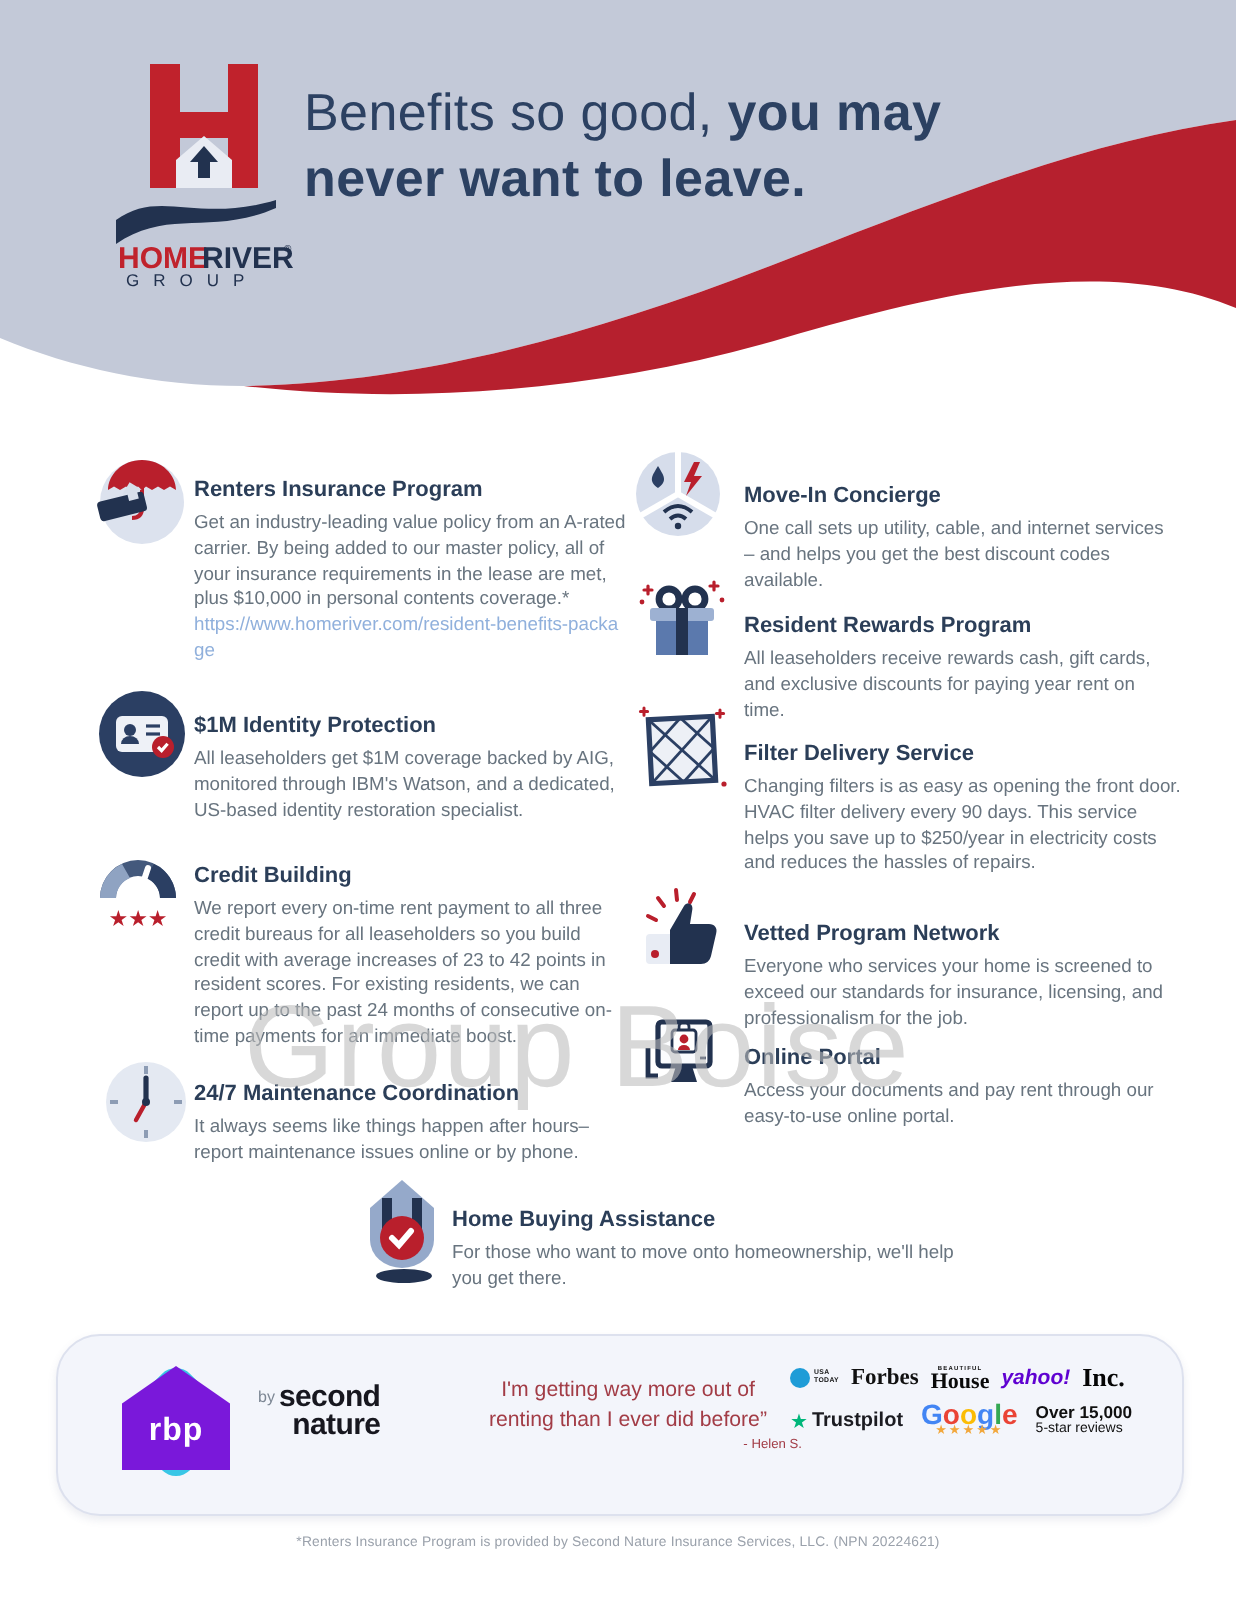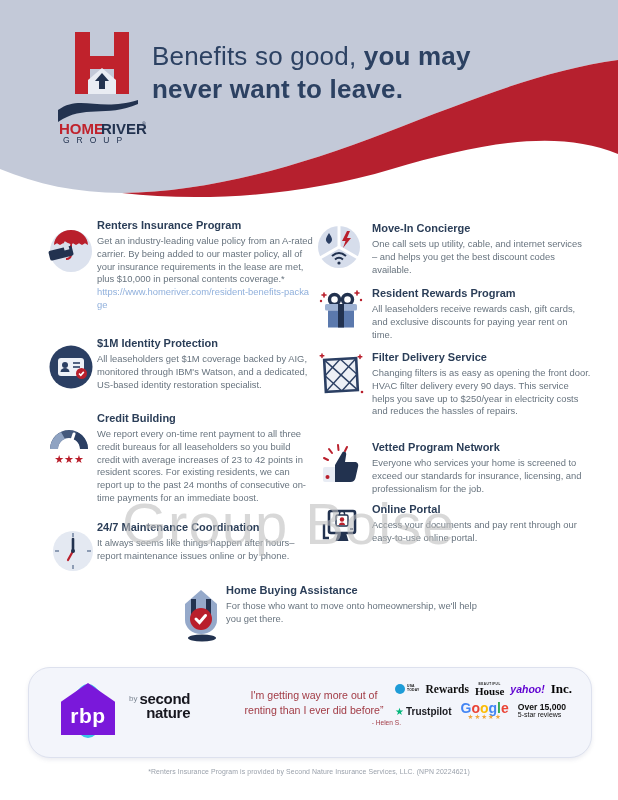--- a/index.html
+++ b/index.html
@@ -11,36 +11,36 @@
   .header svg.waves{position:absolute;top:0;left:0;}
   .logo{position:absolute;left:56px;top:30px;width:92px;height:114px;}
   .headline{position:absolute;left:152px;top:40px;font-size:26px;line-height:33px;color:#2c4162;letter-spacing:.2px;}
   .headline .reg{font-weight:400;}
   .headline b{font-weight:800;}
 
   
   .benefit-title{font-size:11px;font-weight:700;color:#2b3e58;margin:0 0 4px 0;}
   .benefit-body{font-size:9.4px;line-height:12.8px;color:#68747f;margin:0;}
   .benefit-link{display:block;font-size:9.4px;line-height:12.8px;color:#90b0dc;text-decoration:none;word-break:break-all;}
-  .txt{position:absolute;}
+  .txt{position:absolute;margin-top:20px;}
   .ico{position:absolute;width:50px;height:50px;}
   .ico svg{display:block;}
 
   
   .watermark{position:absolute;left:122px;top:484px;z-index:6;pointer-events:none;
     font-size:58px;line-height:79px;font-weight:300;color:#bdbdbd;opacity:.58;letter-spacing:1px;}
 
   
   .bottom-box{position:absolute;left:28px;top:667px;width:562px;height:89px;background:#f3f5fb;
     border:1px solid #dde1ee;border-radius:22px;box-shadow:0 2px 4px rgba(90,100,140,.12);}
   .rbp{position:absolute;left:24px;top:8px;width:72px;height:72px;}
   .rbp .cyan{position:absolute;left:13px;top:13px;width:44px;height:44px;background:#38c6e6;border-radius:10px;transform:rotate(45deg);}
   .rbp .purple{position:absolute;left:8px;top:7px;width:54px;height:52px;background:#7a18da;
     clip-path:polygon(50% 0%,100% 36%,100% 100%,0% 100%,0% 36%);display:flex;align-items:flex-end;justify-content:center;}
-  .rbp .purple span{color:#fff;font-weight:800;font-size:21px;line-height:38px;letter-spacing:.5px;}
+  .rbp .purple span{color:#fff;font-weight:800;font-size:16px;line-height:38px;letter-spacing:.5px;}
   .sn{position:absolute;left:100px;top:24px;display:flex;align-items:flex-start;}
   .sn .by{font-size:8px;color:#7d8794;margin:2px 2px 0 0;}
   .sn .words{text-align:right;color:#17171f;font-weight:800;font-size:15px;line-height:13.5px;letter-spacing:-.3px;}
   .quote{position:absolute;left:192px;top:20px;width:186px;text-align:center;color:#a23c46;}
   .quote .q{font-size:10.6px;line-height:14.5px;font-weight:400;}
   .quote .attr{font-size:6.6px;text-align:right;margin-top:2px;padding-right:6px;}
   .media{position:absolute;left:366px;top:13px;width:192px;}
   .media-row1{display:flex;align-items:center;gap:6px;height:16px;}
   .usa{display:flex;align-items:center;gap:2px;}
   .usa .dot{width:10px;height:10px;border-radius:50%;background:#1e9cd7;}
@@ -312,21 +312,21 @@
       </div>
       <div class="attr">- Helen S.</div>
     </div>
 
     <div class="media">
       <div class="media-row1">
         <span class="usa">
           <span class="dot"></span>
           <span class="t"><span>USA</span><br><span>TODAY</span></span>
         </span>
-        <span class="forbes">Rewards</span>
+        <span class="forbes">Forbes</span>
         <span class="house">
           <span class="sub">BEAUTIFUL</span>
           <span class="main">House</span>
         </span>
         <span class="yahoo">yahoo!</span>
         <span class="inc">Inc.</span>
       </div>
       <div class="media-row2">
         <span class="trust">
           <span class="star">★</span>

